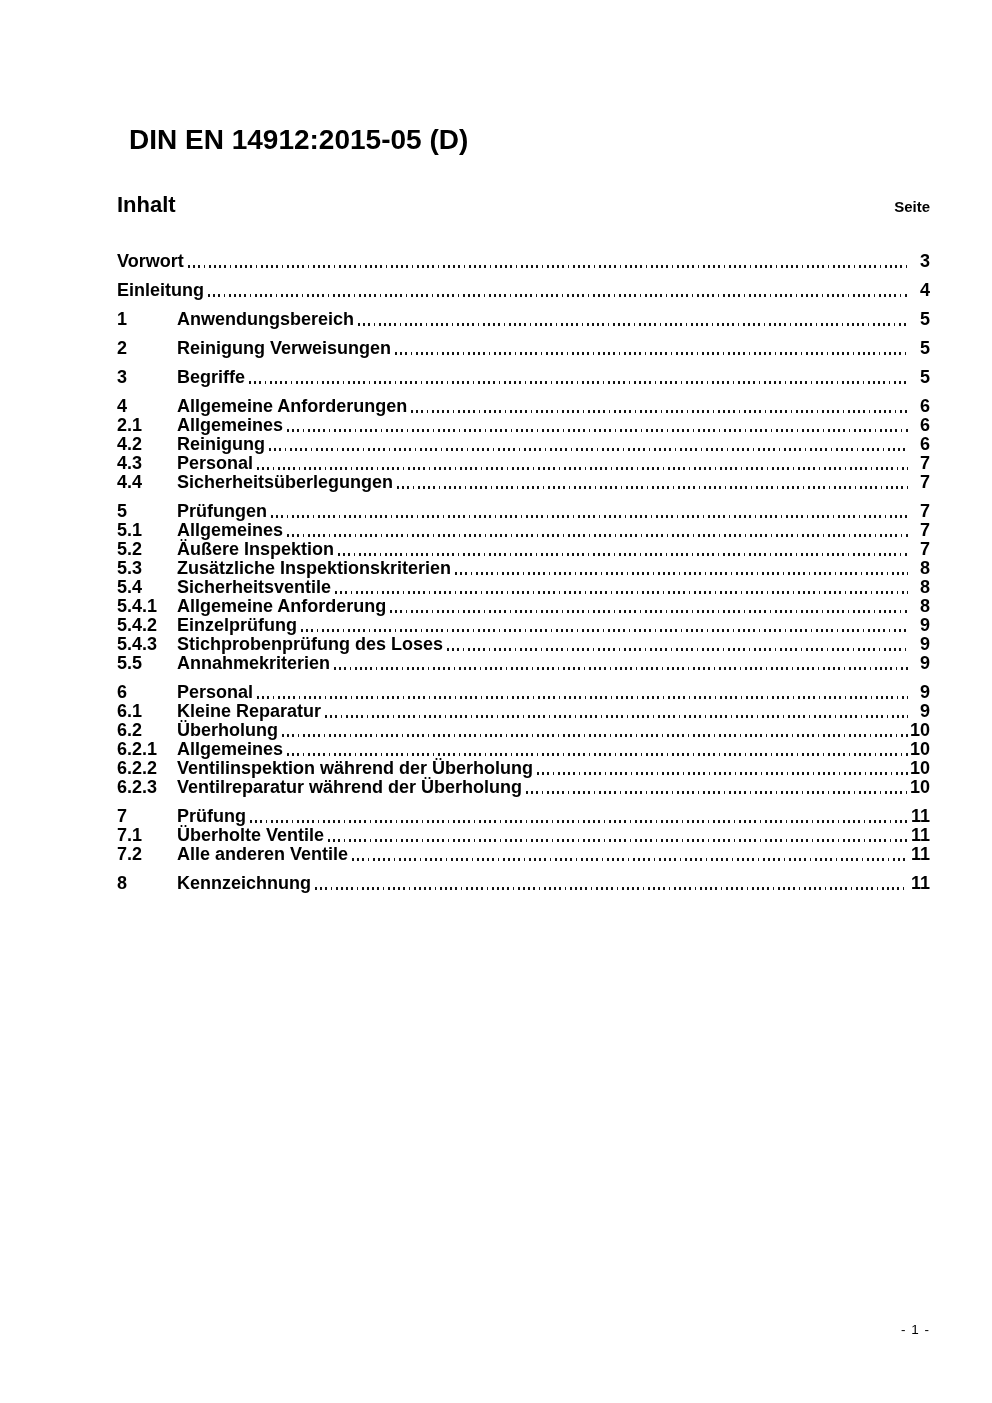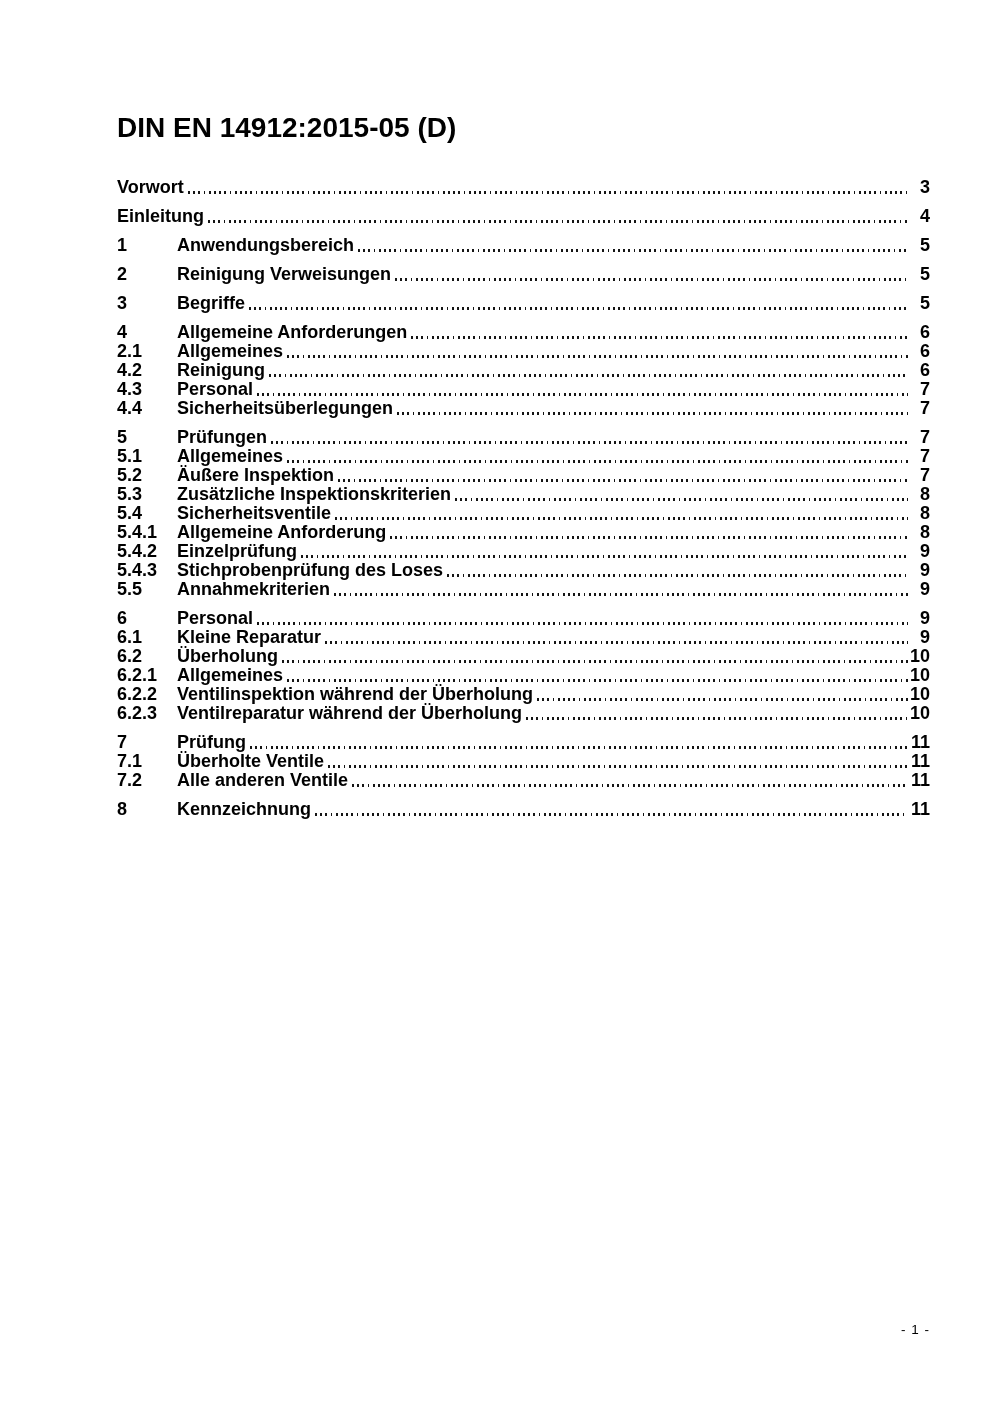--- a/index.html
+++ b/index.html
@@ -19,21 +19,21 @@
   .page {
     position: absolute;
     inset: 0;
     background: #fff;
   }
   .content {
     margin-left: 117px;
     margin-right: 62px; 
   }
   .doc-number {
-    margin: 0;
+    margin: 12px;
     padding-top: 112px;
     font-size: 28px;
     line-height: 32px;
     font-weight: bold;
   }
   .doc-title {
     margin: 0;
     margin-top: 38px;
     font-size: 17px;
     line-height: 24px;
@@ -107,20 +107,24 @@
 </style>
 </head>
 <body>
 
 <div class="page">
   <div class="content">
 
     <h1 class="doc-number">DIN EN 14912:2015-05 (D)</h1>
 
 
+    <div class="toc-header">
+      <h2 class="toc-heading">Inhalt</h2>
+      <span class="toc-page-col">Seite</span>
+    </div>
 
     <div class="toc-list" id="toc-list">
         <div class="toc-group">
           <div class="toc-row">
 
     <span class="toc-title">Vorwort</span>
     <span class="toc-leader"></span>
     <span class="toc-page">3</span>
   </div>
         </div>

